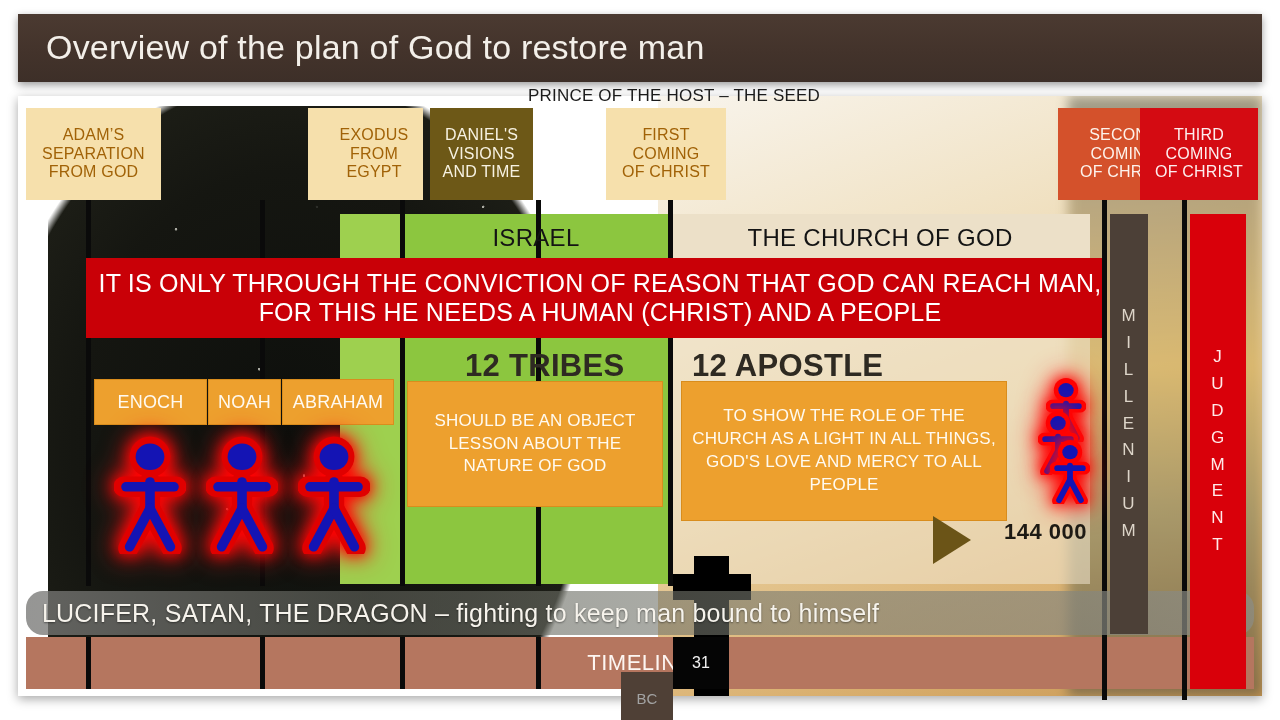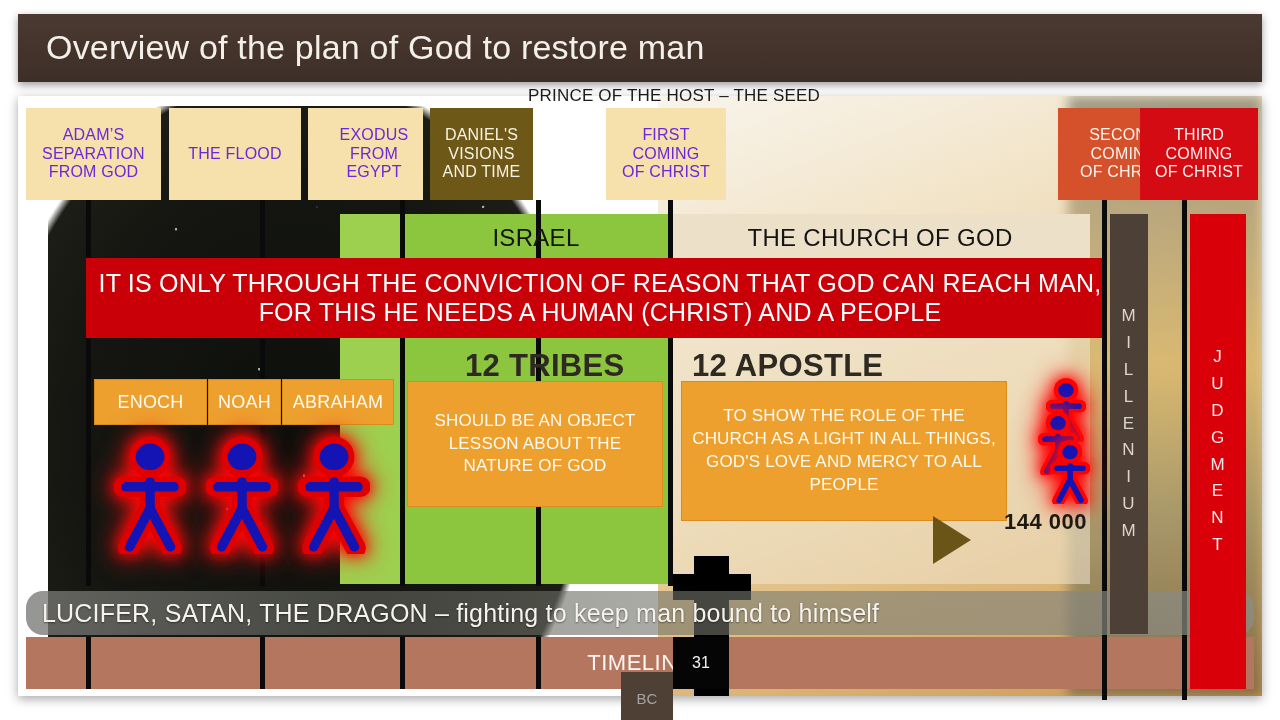--- a/index.html
+++ b/index.html
@@ -80,21 +80,21 @@
 
   
   .evbox{
     position:absolute;box-sizing:border-box;
     display:flex;align-items:center;justify-content:center;
     text-align:center;line-height:1.16;
     font-size:16px;letter-spacing:.2px;
     padding:4px 3px;
     font-family:"Liberation Sans", sans-serif;
   }
-  .ev-cream{background:#f6e0ac;color:#6d28d9;}
+  .ev-cream{background:#f6e0ac;color:#a16207;}
   .ev-dark{background:#6d5817;color:#f7f2e2;}
   .ev-orange{background:#d4512b;color:#fdf3ec;}
   .ev-red{background:#d40b12;color:#fdeeee;}
 
   .hostlabel{
     position:absolute;color:#1b1b1b;font-size:17px;letter-spacing:.2px;
     white-space:nowrap;
   }
 
   
@@ -218,25 +218,20 @@
     <div class="band band-beige2" style="left:652px;top:238px;width:420px;height:250px;opacity:.55;"></div>
 
     <div class="evbox ev-cream" style="left:8px;top:12px;width:135px;height:92px;">
       <div>
         <div>ADAM’S</div>
         <div>SEPARATION</div>
         <div>FROM GOD</div>
       </div>
     </div>
 
-    <div class="evbox ev-cream" style="left:151px;top:12px;width:132px;height:92px;">
-      <div>
-        <div>THE FLOOD</div>
-      </div>
-    </div>
 
     <div class="evbox ev-cream" style="left:290px;top:12px;width:115px;height:92px;padding-left:20px;">
       <div>
         <div>EXODUS</div>
         <div>FROM</div>
         <div>EGYPT</div>
       </div>
     </div>
 
     <div class="evbox ev-dark" style="left:412px;top:12px;width:103px;height:92px;">
@@ -395,21 +390,21 @@
         <g stroke="#1414b4" stroke-width="9" stroke-linecap="round" fill="none">
           <line x1="30" y1="40" x2="30" y2="62"></line>
             <line x1="10" y1="44" x2="50" y2="44"></line>
           <line x1="30" y1="62" x2="13" y2="94"></line>
             <line x1="30" y1="62" x2="47" y2="94"></line>
         </g>
         <ellipse cx="30" cy="19" rx="12" ry="11" fill="#1414b4"></ellipse>
       </svg>
     </div>
 
-    <div class="label144" style="left:986px;top:413px;">144 000</div>
+    <div class="label144" style="left:986px;top:423px;">144 000</div>
 
     <div class="arrowhead" style="left:915px;top:420px;"></div>
 
     <div class="cross-v" style="left:676px;top:460px;width:35px;height:140px;"></div>
     <div class="cross-h" style="left:655px;top:478px;width:78px;height:26px;"></div>
 
     <div class="lucifer" style="left:8px;top:495px;width:1228px;height:44px;">
       <div class="txt">LUCIFER, SATAN, THE DRAGON – fighting to keep man bound to himself</div>
     </div>
 

